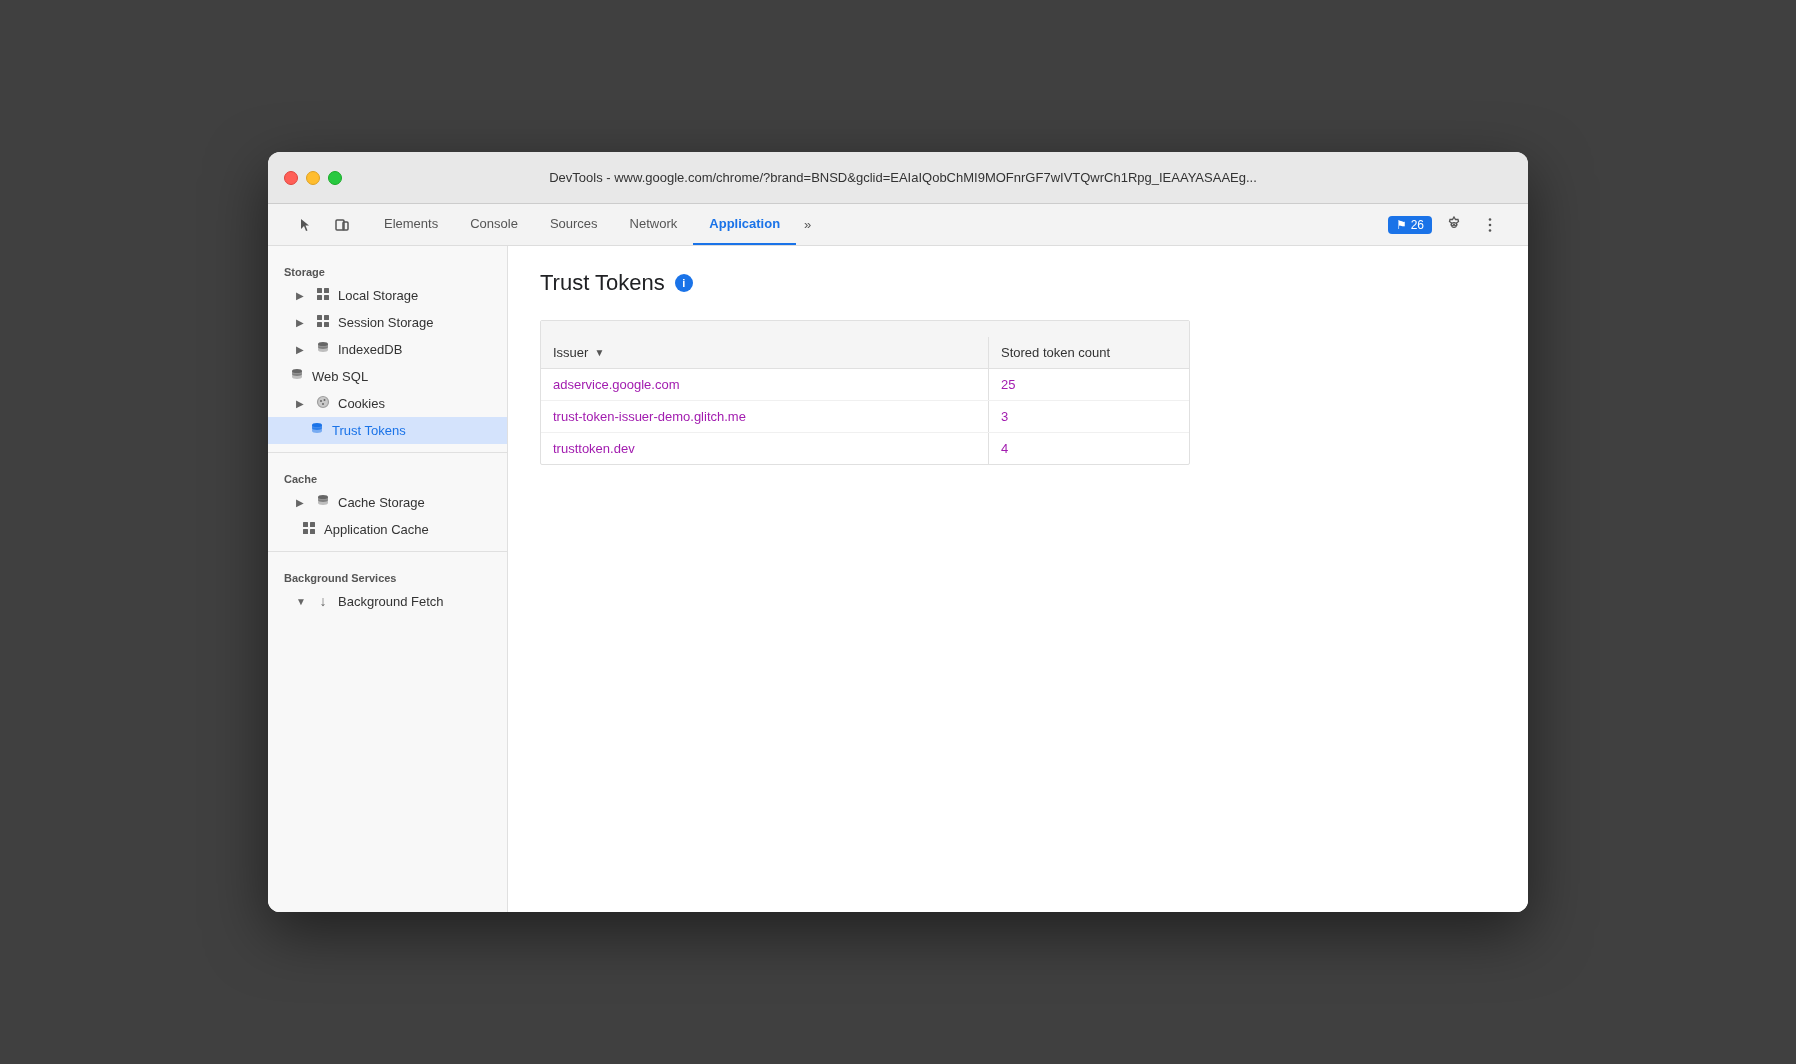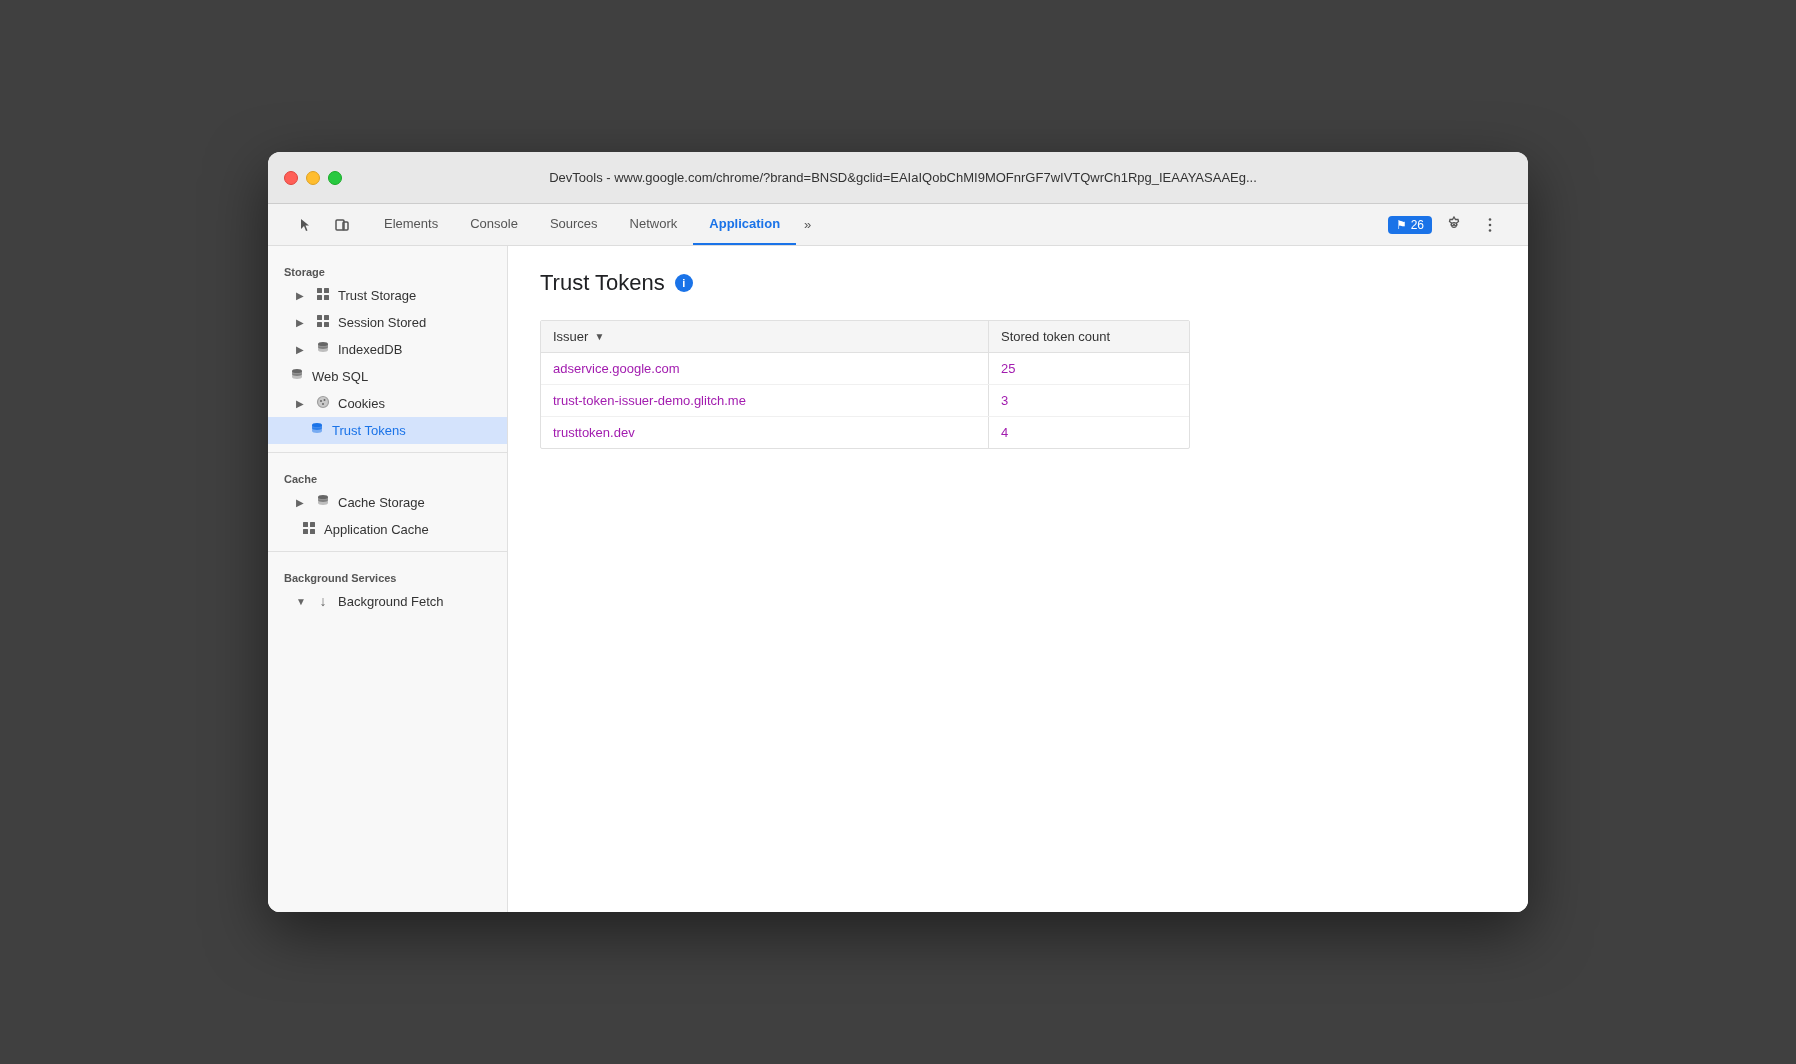--- a/index.html
+++ b/index.html
@@ -248,20 +248,21 @@
       background: #f5f5f5;
       border-bottom: 1px solid #e0e0e0;
     }
     .th {
       padding: 8px 12px;
       font-weight: 500;
       color: #333;
       display: flex;
       align-items: center;
       gap: 6px;
+      margin-top: 16px;
     }
     .th-issuer {
       flex: 1;
       border-right: 1px solid #e0e0e0;
     }
     .th-count {
       width: 200px;
       align-items: flex-end;
     }
     .sort-arrow {
@@ -364,34 +365,34 @@
         <div class="sidebar-item indent">
           <span class="chevron">▶</span>
           <span class="sidebar-icon">
             <svg width="14" height="14" viewBox="0 0 14 14" fill="#666">
               <rect x="1" y="1" width="5" height="5" rx="0.5"></rect>
               <rect x="8" y="1" width="5" height="5" rx="0.5"></rect>
               <rect x="1" y="8" width="5" height="5" rx="0.5"></rect>
               <rect x="8" y="8" width="5" height="5" rx="0.5"></rect>
             </svg>
           </span>
-          <span>Trust Storage</span>
+          <span>Local Storage</span>
         </div>
 
         <div class="sidebar-item indent">
           <span class="chevron">▶</span>
           <span class="sidebar-icon">
             <svg width="14" height="14" viewBox="0 0 14 14" fill="#666">
               <rect x="1" y="1" width="5" height="5" rx="0.5"></rect>
               <rect x="8" y="1" width="5" height="5" rx="0.5"></rect>
               <rect x="1" y="8" width="5" height="5" rx="0.5"></rect>
               <rect x="8" y="8" width="5" height="5" rx="0.5"></rect>
             </svg>
           </span>
-          <span>Session Stored</span>
+          <span>Session Storage</span>
         </div>
 
         <div class="sidebar-item indent">
           <span class="chevron">▶</span>
           <span class="sidebar-icon">
             <svg width="14" height="14" viewBox="0 0 14 14" fill="#666">
               <ellipse cx="7" cy="3" rx="5" ry="2"></ellipse>
               <path d="M2 3v3c0 1.1 2.24 2 5 2s5-.9 5-2V3" fill="#666" opacity="0.7"></path>
               <path d="M2 6v3c0 1.1 2.24 2 5 2s5-.9 5-2V6" fill="#666" opacity="0.4"></path>
             </svg>

